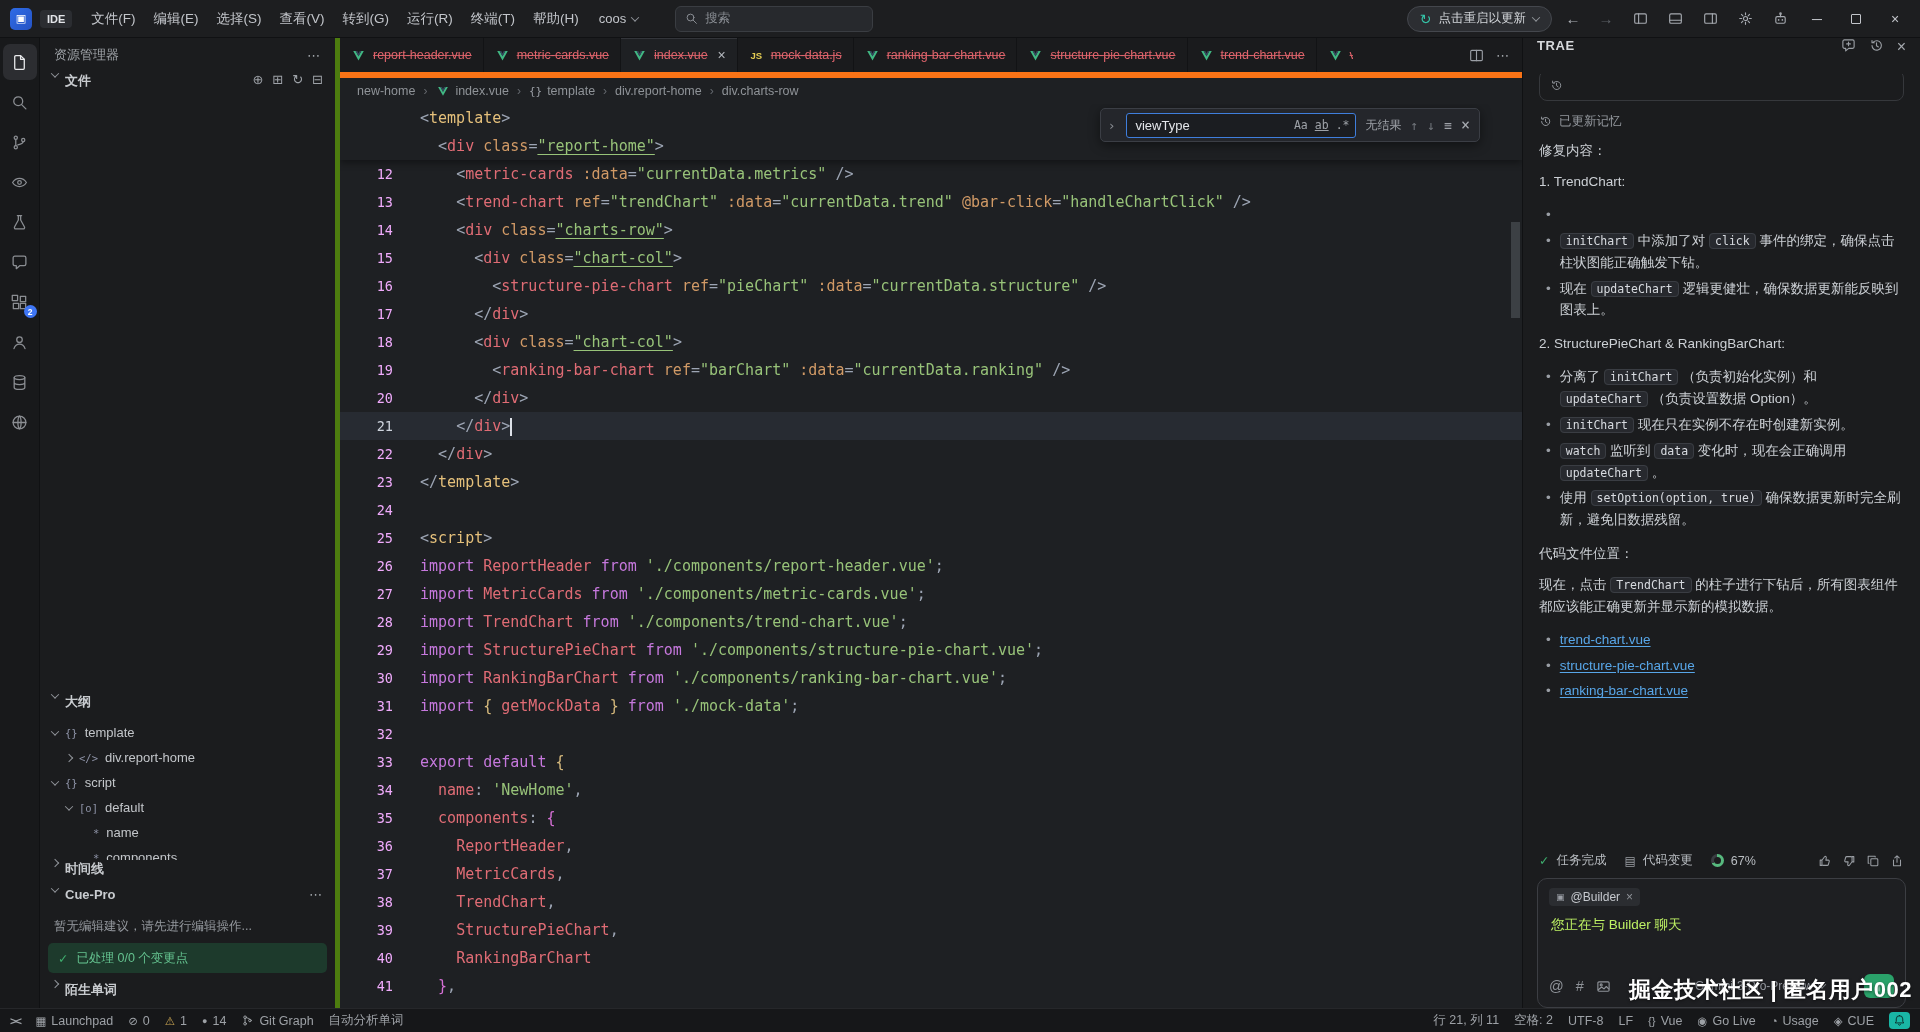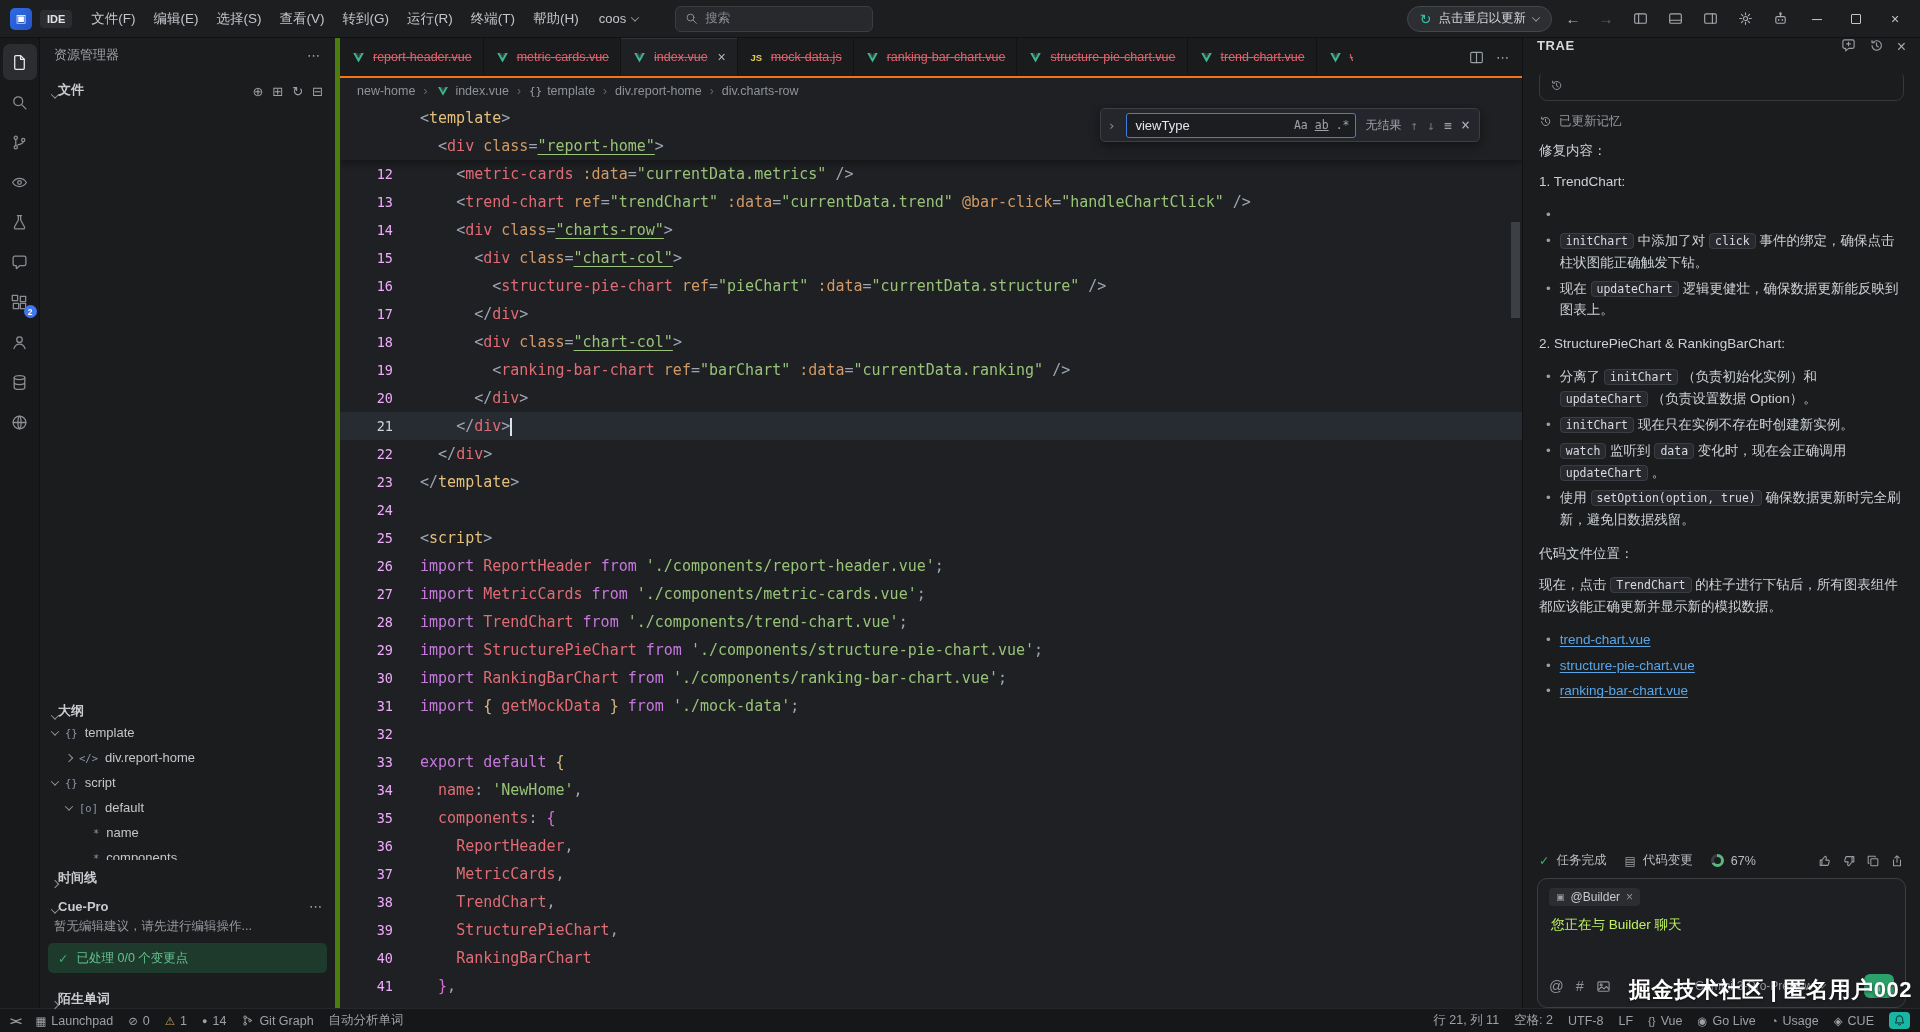--- a/index.html
+++ b/index.html
@@ -45,34 +45,34 @@
   
   .cv{width:6px;height:6px;border-right:1.4px solid #9094.99;border-right:1.4px solid #90949a;border-bottom:1.4px solid #90949a;display:inline-block;flex:none}
   .cv-down{transform:rotate(45deg) translate(-1px,-1px)}
   .cv-right{transform:rotate(-45deg)}
   .cv-none{visibility:hidden}
 
   
   .sidebar{width:300px;background:#1b1c1e;border-right:5px solid #4d7c0f;display:flex;flex-direction:column;flex:none;min-height:0}
   .sb-title{height:34px;display:flex;align-items:center;justify-content:space-between;padding:0 14px;font-size:13px;color:#9fa3a8;flex:none}
   .dots{color:#9fa3a8;cursor:pointer;letter-spacing:1px}
-  .sec-head{height:27px;display:flex;align-items:flex-end;padding:0 12px;font-size:13px;font-weight:700;color:#c8cbcf;flex:none;cursor:pointer}
+  .sec-head{height:27px;display:flex;align-items:flex-start;gap:7px;padding:0 12px;font-size:13px;font-weight:700;color:#c8cbcf;flex:none;cursor:pointer}
   .sec-acts{margin-left:auto;display:flex;gap:9px;color:#9da1a7;font-weight:400;font-size:13px}
   .sec-acts span{cursor:pointer}
   .files-empty{flex:1}
   .outline{overflow:hidden;height:140px;flex:none}
   .orow{height:25px;display:flex;align-items:center;gap:7px;font-size:13px;color:#c3c6ca;cursor:pointer}
   .oic{color:#8f94a8;font-size:10.5px;font-family:"DejaVu Sans Mono",monospace;flex:none}
   .cue-text{padding:4px 14px 8px;font-size:12.5px;color:#94989e;flex:none}
   .cue-bar{margin:0 8px 8px;background:#1d3a2c;border-radius:5px;height:30px;display:flex;align-items:center;gap:8px;padding:0 10px;font-size:12.5px;color:#64c28f;flex:none}
   .ok-glyph{color:#3fb06f;font-weight:700}
 
   
   .editor-col{flex:1;display:flex;flex-direction:column;min-width:0;background:#1e2023}
-  .tabbar{height:40px;background:#1a1b1d;border-bottom:2px solid #f97316;display:flex;flex:none}
+  .tabbar{height:40px;background:#1a1b1d;border-bottom:6px solid #f97316;display:flex;flex:none}
   .tabs{display:flex;flex:1;min-width:0;overflow:hidden}
   .tab{display:flex;align-items:center;gap:7px;padding:0 11px;font-size:12.5px;border-right:1px solid #121315;color:#e0646c;background:#1a1b1d;white-space:nowrap;cursor:pointer}
   .tab .tab-label{text-decoration:line-through;text-decoration-color:rgba(224,100,108,.85)}
   .tab.active{background:#1e2023;box-shadow:inset 0 -1px 0 #1e2023,inset 0 1px 0 #33353a}
   .tab.clipped{max-width:36px;overflow:hidden;border-right:none}
   .tab-close{color:#b4b8be;font-size:14px;margin-left:3px;cursor:pointer;text-decoration:none}
   .tab-acts{flex:none;display:flex;align-items:center;gap:12px;padding:0 12px;color:#9a9ea5}
   .tab-acts .sic svg{width:15px;height:15px}
   .fic{width:15px;height:15px;display:inline-flex;align-items:center;justify-content:center;flex:none}
   .vue-ic svg{width:13px;height:13px;display:block}

